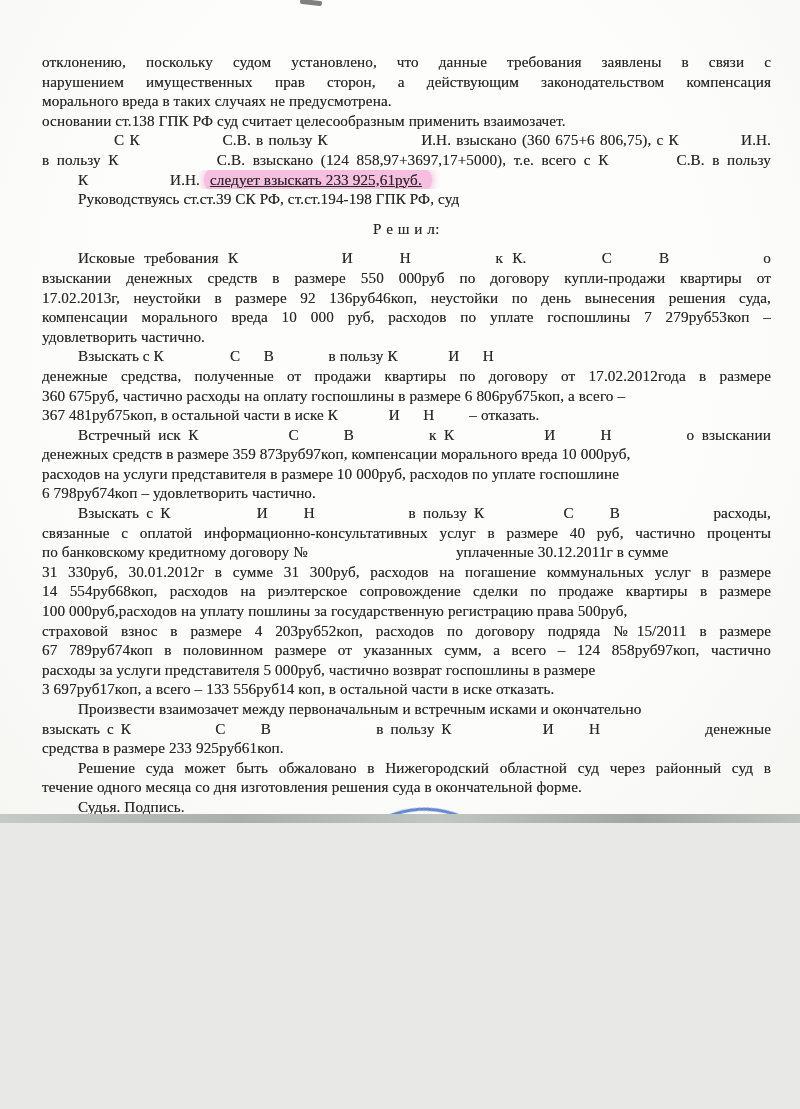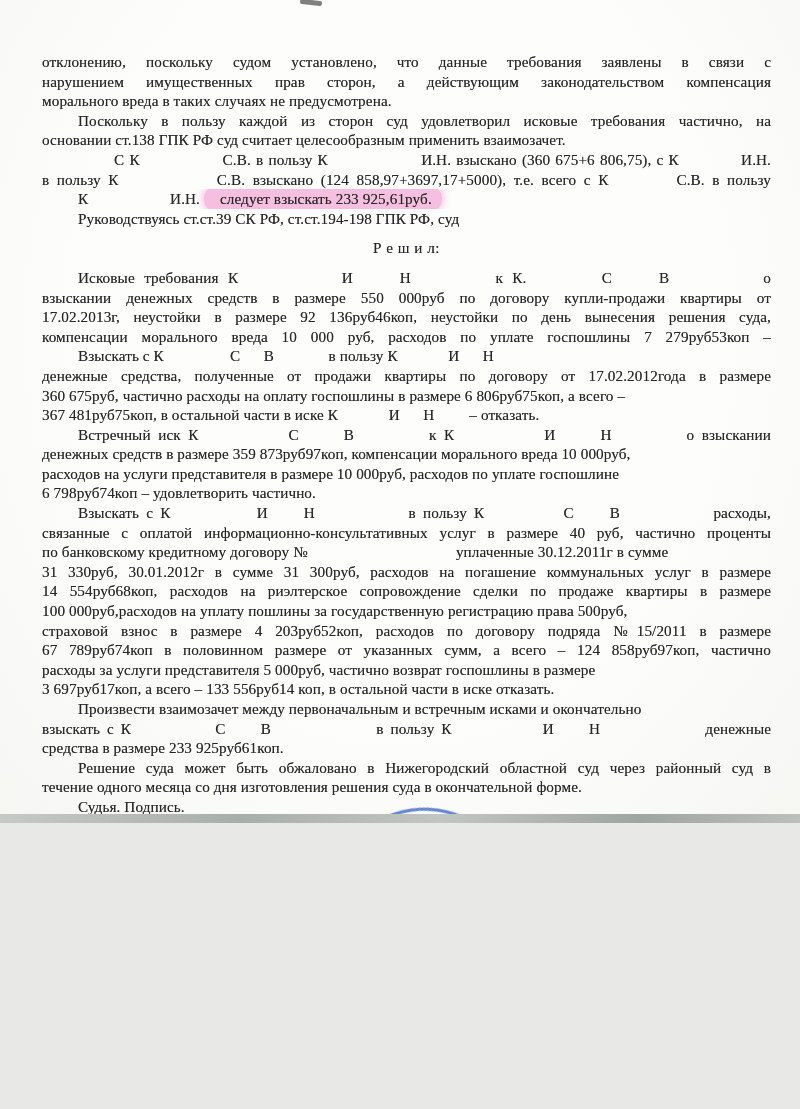--- a/index.html
+++ b/index.html
@@ -11,22 +11,22 @@
   
   .text-flow{position:absolute;left:42px;top:52px;width:729px;
     font-size:15.2px;letter-spacing:.1px;
     text-shadow:0 0 .4px rgba(30,30,30,.55);}
   .line{height:19.6px;line-height:19.6px;overflow:hidden;text-align:left;}
   .line.j{text-align:justify;text-align-last:justify;}
   .line.ind{text-indent:36px;}
   .line.ind2{text-indent:72px;}
   .line.center{text-align:right;text-align-last:center;letter-spacing:.5px;}
   .line.sp{margin:10px 0;}
-  .hl{background:#f6bedf;border-radius:9px;padding:2px 10px 3px 16px;
-      box-shadow:0 0 6px 2px rgba(246,190,223,.85);}
+  .hl{background:#f6bedf;border-radius:9px;padding:2px 10px 3px 6px;
+      box-shadow:0 0 6px 2px rgba(246,190,223,.85);text-decoration:underline;}
   
   .abs{position:absolute;white-space:nowrap;}
   .sig-label,.sig-name{font-size:16px;text-shadow:0 0 .4px rgba(30,30,30,.5);}
   .final-line{font-size:15.6px;text-shadow:0 0 .4px rgba(30,30,30,.5);}
   .footnote{font-size:13.4px;text-shadow:0 0 .3px rgba(30,30,30,.5);}
   .page-number{font-size:17px;color:#2b2b2b;}
   
   .seal{position:absolute;opacity:.85;filter:blur(.4px);}
   .seal-2{opacity:.55;}
   .rect-stamp{position:absolute;left:452px;top:912px;width:312px;height:132px;
@@ -60,31 +60,31 @@
 <body>
 
 <div class="page">
 
   <div class="top-mark"></div>
 
   <div class="text-flow">
       <div class="line j"><span>отклонению, поскольку судом установлено, что данные требования заявлены в связи с</span></div>
       <div class="line j"><span>нарушением имущественных прав сторон, а действующим законодательством компенсация</span></div>
       <div class="line"><span>морального вреда в таких случаях не предусмотрена.</span></div>
-      <div class="line j ind"><span>Поскольку в пользу каждой из сторон суд удовлетворил исковые требования частично, на</span></div>
       <div class="line"><span>основании ст.138 ГПК РФ суд считает целесообразным применить взаимозачет.</span></div>
       <div class="line j ind2"><span>С К</span><span>&nbsp;&nbsp;&nbsp;&nbsp;&nbsp;&nbsp;&nbsp;&nbsp;&nbsp;&nbsp;&nbsp;&nbsp;&nbsp;&nbsp;&nbsp;&nbsp;</span><span>С.В. в пользу К</span><span>&nbsp;&nbsp;&nbsp;&nbsp;&nbsp;&nbsp;&nbsp;&nbsp;&nbsp;&nbsp;&nbsp;&nbsp;&nbsp;&nbsp;&nbsp;&nbsp;&nbsp;&nbsp;</span><span>И.Н. взыскано (360 675+6 806,75), с К</span><span>&nbsp;&nbsp;&nbsp;&nbsp;&nbsp;&nbsp;&nbsp;&nbsp;&nbsp;&nbsp;&nbsp;&nbsp;</span><span>И.Н.</span></div>
       <div class="line j"><span>в пользу К</span><span>&nbsp;&nbsp;&nbsp;&nbsp;&nbsp;&nbsp;&nbsp;&nbsp;&nbsp;&nbsp;&nbsp;&nbsp;&nbsp;</span><span>С.В. взыскано (124 858,97+3697,17+5000), т.е. всего с К</span><span>&nbsp;&nbsp;&nbsp;&nbsp;&nbsp;&nbsp;&nbsp;&nbsp;&nbsp;</span><span>С.В. в пользу</span></div>
       <div class="line ind"><span>К</span><span>&nbsp;&nbsp;&nbsp;&nbsp;&nbsp;&nbsp;&nbsp;&nbsp;&nbsp;&nbsp;&nbsp;&nbsp;&nbsp;&nbsp;&nbsp;&nbsp;&nbsp;&nbsp;&nbsp;&nbsp;&nbsp;</span><span>И.Н. </span><span class="hl">следует взыскать 233 925,61руб.</span></div>
       <div class="line ind"><span>Руководствуясь ст.ст.39 СК РФ, ст.ст.194-198 ГПК РФ, суд</span></div>
       <div class="line center sp"><span>Р е ш и л:</span></div>
       <div class="line j ind"><span>Исковые требования К</span><span>&nbsp;&nbsp;&nbsp;&nbsp;&nbsp;&nbsp;&nbsp;&nbsp;&nbsp;&nbsp;&nbsp;</span><span>И</span><span>&nbsp;&nbsp;&nbsp;&nbsp;&nbsp;</span><span>Н</span><span>&nbsp;&nbsp;&nbsp;&nbsp;&nbsp;&nbsp;&nbsp;&nbsp;&nbsp;</span><span>к К.</span><span>&nbsp;&nbsp;&nbsp;&nbsp;&nbsp;&nbsp;&nbsp;&nbsp;</span><span>С</span><span>&nbsp;&nbsp;&nbsp;&nbsp;&nbsp;</span><span>В</span><span>&nbsp;&nbsp;&nbsp;&nbsp;&nbsp;&nbsp;&nbsp;&nbsp;&nbsp;&nbsp;</span><span>о</span></div>
       <div class="line j"><span>взыскании денежных средств в размере 550 000руб по договору купли-продажи квартиры от</span></div>
       <div class="line j"><span>17.02.2013г, неустойки в размере 92 136руб46коп, неустойки по день вынесения решения суда,</span></div>
       <div class="line j"><span>компенсации морального вреда 10 000 руб, расходов по уплате госпошлины 7 279руб53коп –</span></div>
+      <div class="line"><span>удовлетворить частично.</span></div>
       <div class="line ind"><span>Взыскать с К</span><span>&nbsp;&nbsp;&nbsp;&nbsp;&nbsp;&nbsp;&nbsp;&nbsp;&nbsp;&nbsp;&nbsp;&nbsp;&nbsp;&nbsp;&nbsp;&nbsp;&nbsp;</span><span>С</span><span>&nbsp;&nbsp;&nbsp;&nbsp;&nbsp;&nbsp;</span><span>В</span><span>&nbsp;&nbsp;&nbsp;&nbsp;&nbsp;&nbsp;&nbsp;&nbsp;&nbsp;&nbsp;&nbsp;&nbsp;&nbsp;&nbsp;</span><span>в пользу К</span><span>&nbsp;&nbsp;&nbsp;&nbsp;&nbsp;&nbsp;&nbsp;&nbsp;&nbsp;&nbsp;&nbsp;&nbsp;&nbsp;</span><span>И</span><span>&nbsp;&nbsp;&nbsp;&nbsp;&nbsp;&nbsp;</span><span>Н</span></div>
       <div class="line j"><span>денежные средства, полученные от продажи квартиры по договору от 17.02.2012года в размере</span></div>
       <div class="line"><span>360 675руб, частично расходы на оплату госпошлины в размере 6 806руб75коп, а всего –</span></div>
       <div class="line"><span>367 481руб75коп, в остальной части в иске К</span><span>&nbsp;&nbsp;&nbsp;&nbsp;&nbsp;&nbsp;&nbsp;&nbsp;&nbsp;&nbsp;&nbsp;&nbsp;&nbsp;</span><span>И</span><span>&nbsp;&nbsp;&nbsp;&nbsp;&nbsp;&nbsp;</span><span>Н</span><span>&nbsp;&nbsp;&nbsp;&nbsp;&nbsp;&nbsp;&nbsp;&nbsp;&nbsp;</span><span>– отказать.</span></div>
       <div class="line j ind"><span>Встречный иск К</span><span>&nbsp;&nbsp;&nbsp;&nbsp;&nbsp;&nbsp;&nbsp;&nbsp;&nbsp;&nbsp;&nbsp;&nbsp;</span><span>С</span><span>&nbsp;&nbsp;&nbsp;&nbsp;&nbsp;&nbsp;</span><span>В</span><span>&nbsp;&nbsp;&nbsp;&nbsp;&nbsp;&nbsp;&nbsp;&nbsp;&nbsp;&nbsp;</span><span>к К</span><span>&nbsp;&nbsp;&nbsp;&nbsp;&nbsp;&nbsp;&nbsp;&nbsp;&nbsp;&nbsp;&nbsp;&nbsp;</span><span>И</span><span>&nbsp;&nbsp;&nbsp;&nbsp;&nbsp;&nbsp;</span><span>Н</span><span>&nbsp;&nbsp;&nbsp;&nbsp;&nbsp;&nbsp;&nbsp;&nbsp;&nbsp;&nbsp;</span><span>о взыскании</span></div>
       <div class="line"><span>денежных средств в размере 359 873руб97коп, компенсации морального вреда 10 000руб,</span></div>
       <div class="line"><span>расходов на услуги представителя в размере 10 000руб, расходов по уплате госпошлине</span></div>
       <div class="line"><span>6 798руб74коп – удовлетворить частично.</span></div>
       <div class="line j ind"><span>Взыскать с К</span><span>&nbsp;&nbsp;&nbsp;&nbsp;&nbsp;&nbsp;&nbsp;&nbsp;&nbsp;&nbsp;&nbsp;&nbsp;</span><span>И</span><span>&nbsp;&nbsp;&nbsp;&nbsp;&nbsp;</span><span>Н</span><span>&nbsp;&nbsp;&nbsp;&nbsp;&nbsp;&nbsp;&nbsp;&nbsp;&nbsp;&nbsp;&nbsp;&nbsp;&nbsp;</span><span>в пользу К</span><span>&nbsp;&nbsp;&nbsp;&nbsp;&nbsp;&nbsp;&nbsp;&nbsp;&nbsp;&nbsp;&nbsp;</span><span>С</span><span>&nbsp;&nbsp;&nbsp;&nbsp;&nbsp;</span><span>В</span><span>&nbsp;&nbsp;&nbsp;&nbsp;&nbsp;&nbsp;&nbsp;&nbsp;&nbsp;&nbsp;&nbsp;&nbsp;&nbsp;</span><span>расходы,</span></div>
       <div class="line j"><span>связанные с оплатой информационно-консультативных услуг в размере 40 руб, частично проценты</span></div>

